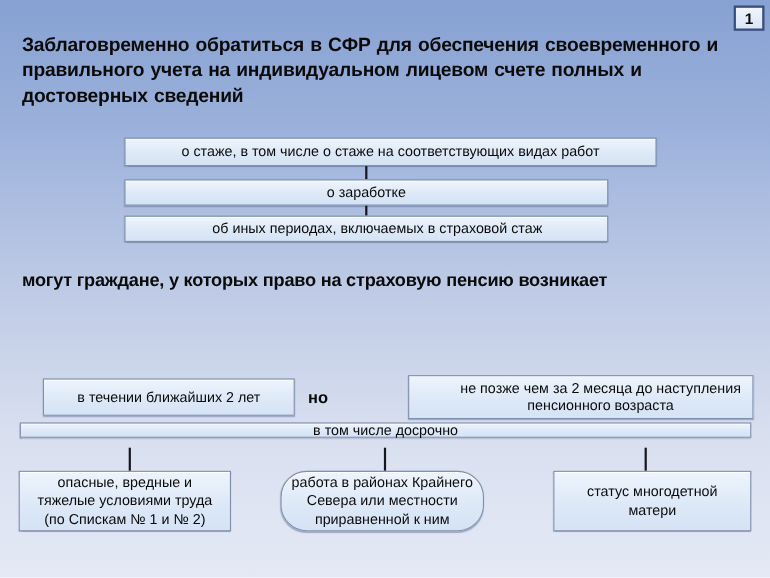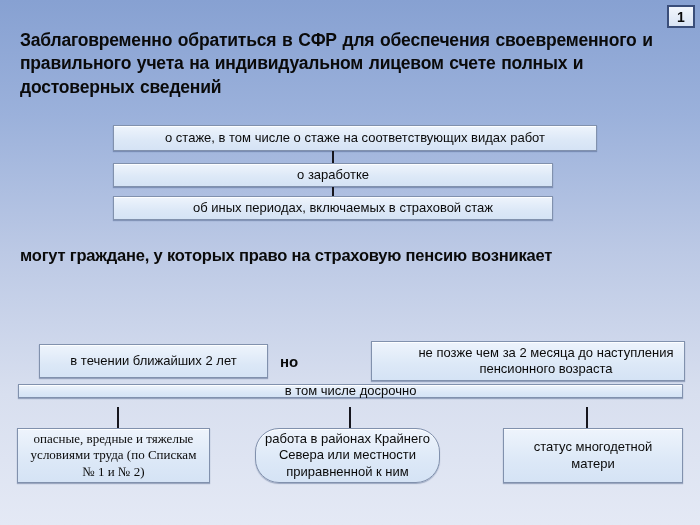--- a/index.html
+++ b/index.html
@@ -57,21 +57,21 @@
   .conn-b { left: 332px; top: 187px; height: 9px; }
   
   .left-box  { top: 344px; left: 18px;  width: 229px; height: 34px; margin-left: 21px; }
   .right-box { top: 341px; left: 371px; width: 314px; height: 40px; padding-left: 44px; }
   .early-box { top: 384px; left: 18px;  width: 665px; height: 14px; }
   
   .conn-1 { left: 117px; top: 407px; height: 21px; }
   .conn-2 { left: 349px; top: 407px; height: 21px; }
   .conn-3 { left: 586px; top: 407px; height: 21px; }
   
-  .case-box-0 { top: 428px; left: 17px;  width: 193px; height: 55px; font-family: Liberation Serif, serif; }
+  .case-box-0 { top: 428px; left: 17px;  width: 193px; height: 55px; }
   .case-box-1 { top: 428px; left: 255px; width: 185px; height: 55px; border-radius: 24px; }
   .case-box-2 { top: 428px; left: 503px; width: 180px; height: 55px; }
 </style>
 </head>
 <body>
 
 <div class="slide">
 
   <div class="page-number">
     <span>1</span>

